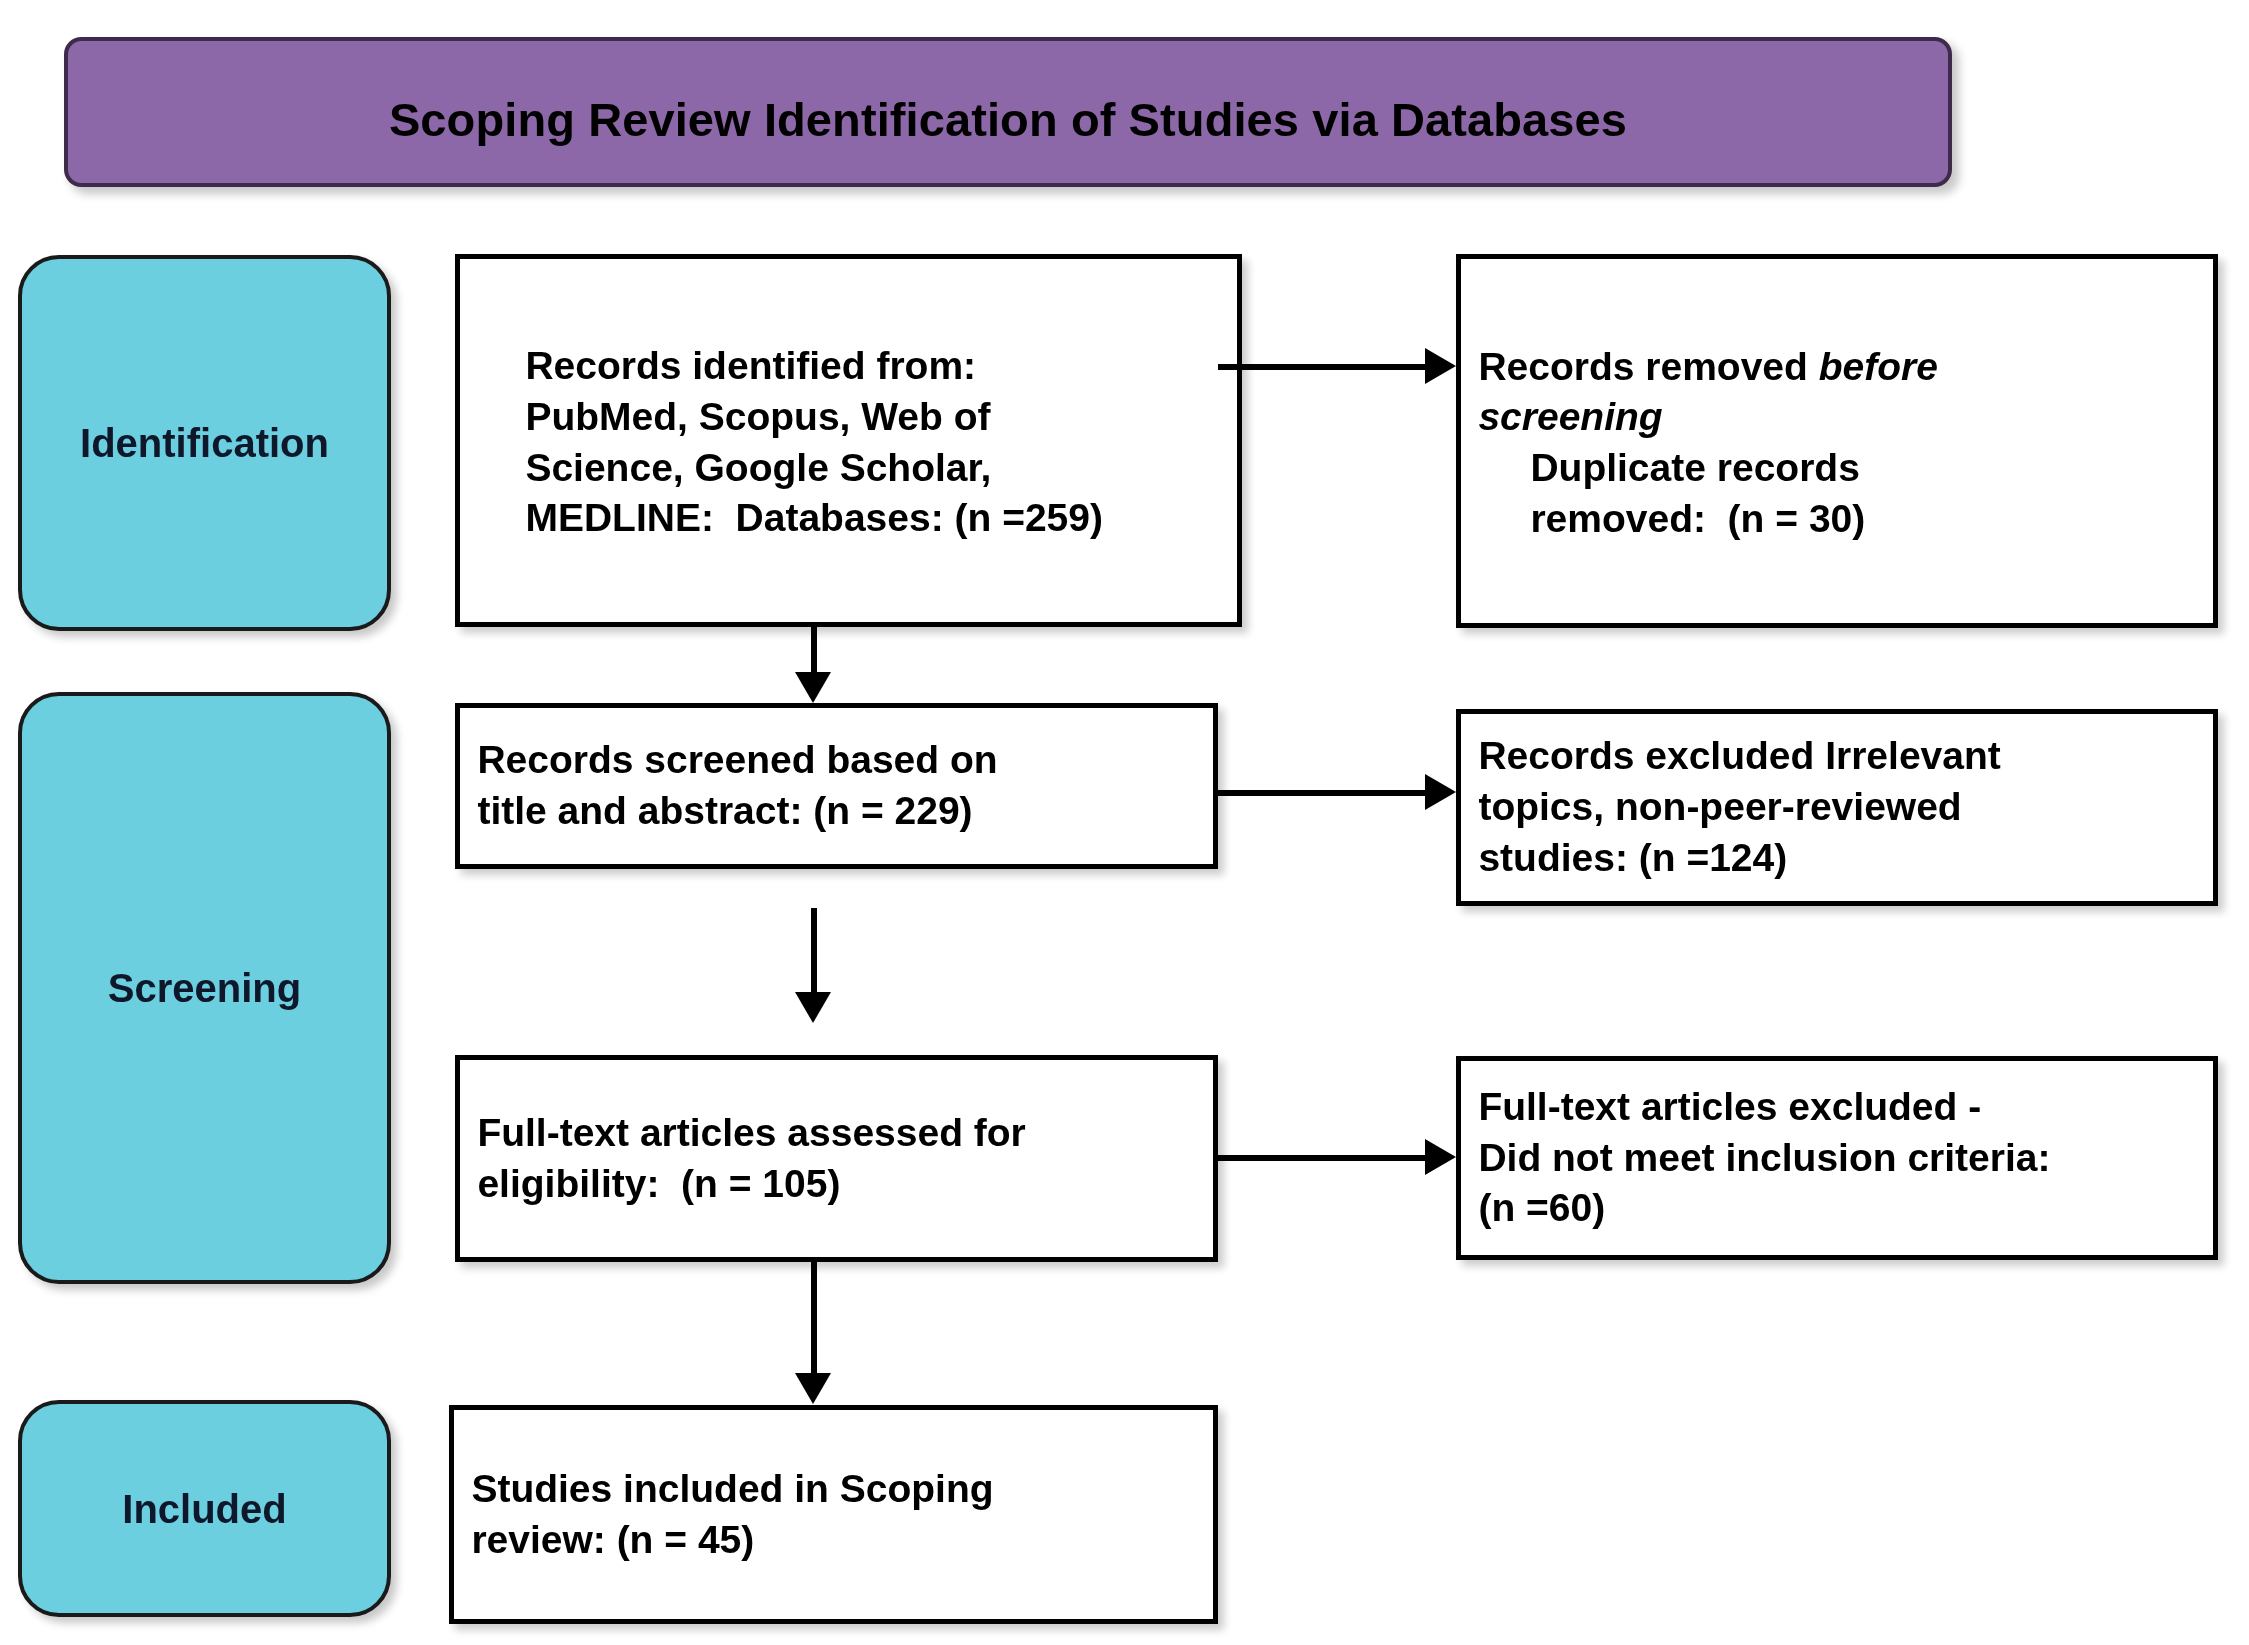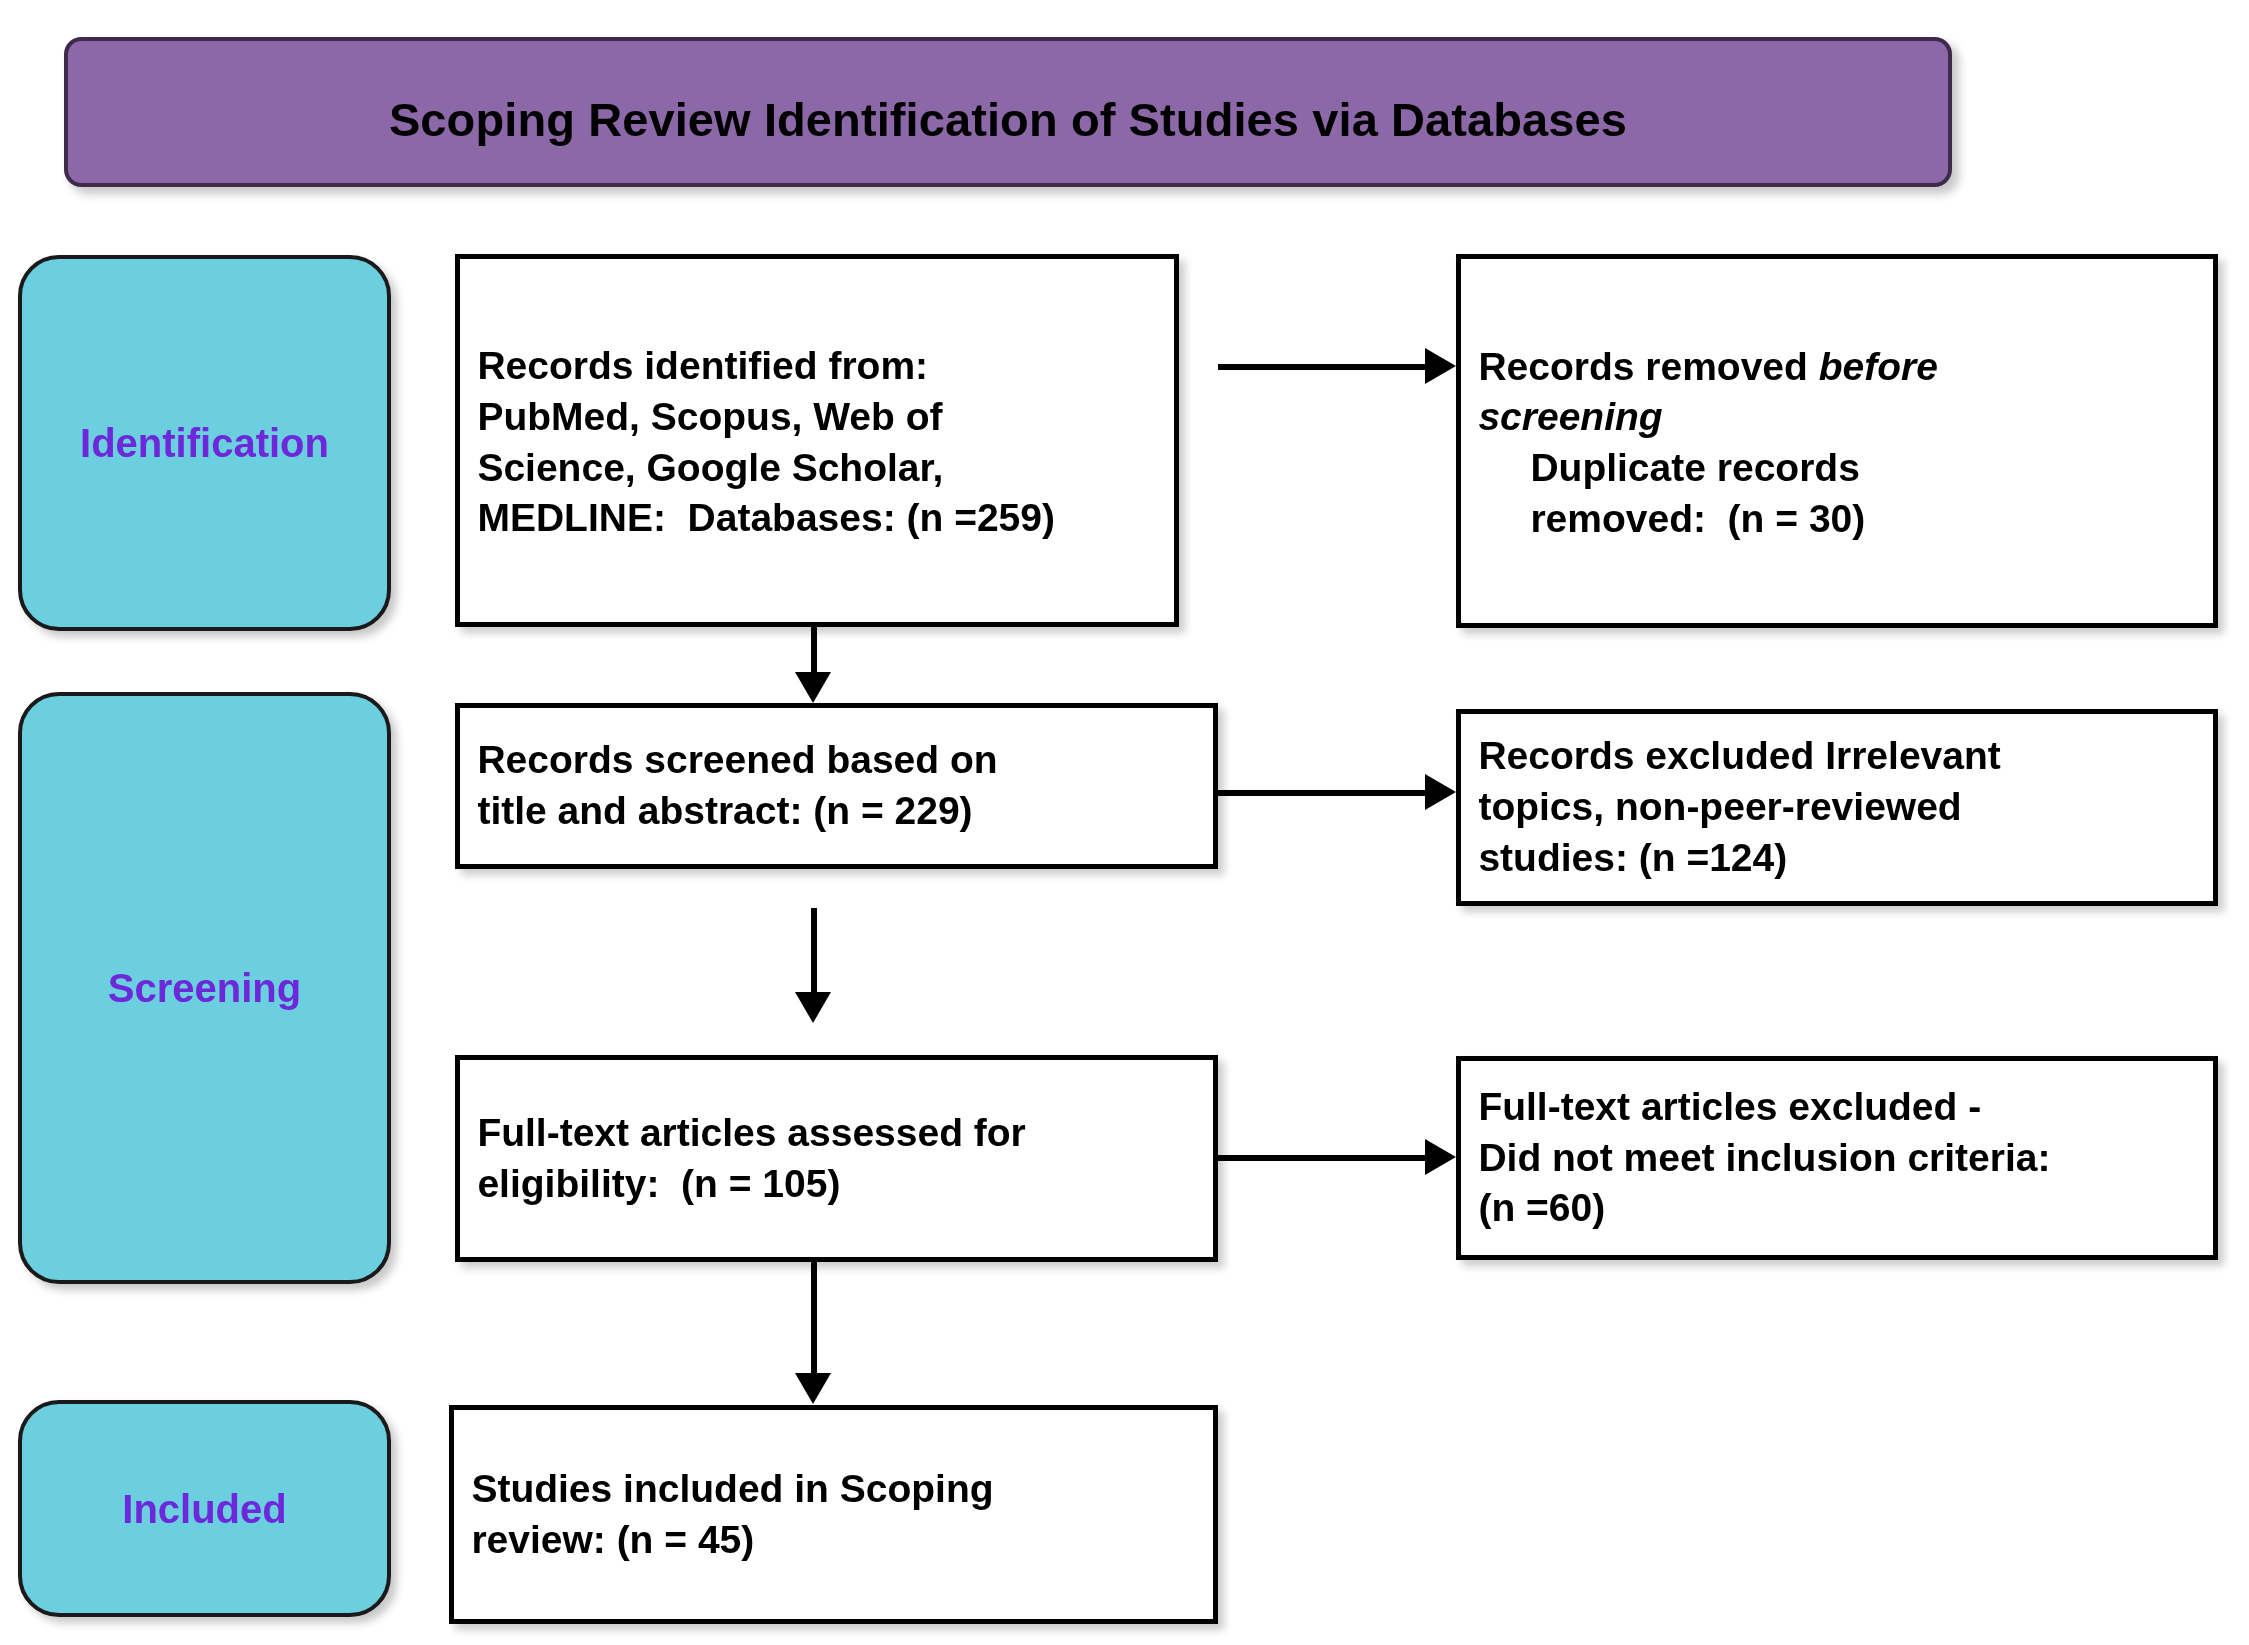--- a/index.html
+++ b/index.html
@@ -52,21 +52,21 @@
     border-radius: 41px;
     box-sizing: border-box;
     display: flex;
     align-items: center;
     justify-content: center;
     box-shadow: 6px 6px 8px rgba(0,0,0,0.22);
   }
   .stage-box .stage-label {
     font-size: 40px;
     font-weight: bold;
-    color: #6d28d9;
+    color: #0f172a;
     text-align: center;
     line-height: 1.15;
   }
   #stage-identification { left: 18px;  top: 255px;  width: 373px; height: 376px; }
   #stage-screening      { left: 18px;  top: 692px; width: 373px; height: 592px; }
   #stage-included       { left: 18px;  top: 1400px; width: 373px; height: 217px; }
 
   
   .flow-box {
     position: absolute;
@@ -84,21 +84,21 @@
     line-height: 1.30;
     padding: 0 17.4px;
     width: 100%;
     box-sizing: border-box;
     white-space: pre-wrap;
   }
   .flow-box .box-text .it { font-style: italic; }
   .flow-box .box-text .indent { display: inline-block; width: 52px; }
 
   
-  #box-identified      { left: 455px;  top: 254px;  width: 724px; height: 373px; }
+  #box-identified      { left: 455px;  top: 254px;  width: 787px; height: 373px; padding-left: 48px; }
   #box-screened        { left: 455px;  top: 703px; width: 763px; height: 166px; }
   #box-fulltext        { left: 455px;  top: 1055px; width: 763px; height: 207px; }
   #box-included        { left: 449px;  top: 1405px; width: 769px; height: 219px; justify-content: center; }
 
   
   #box-removed         { left: 1456px; top: 254px;  width: 762px; height: 374px; }
   #box-excluded        { left: 1456px; top: 709px; width: 762px; height: 197px; }
   #box-fulltext-excl   { left: 1456px; top: 1056px; width: 762px; height: 204px; }
 
   #box-identified .box-text,

